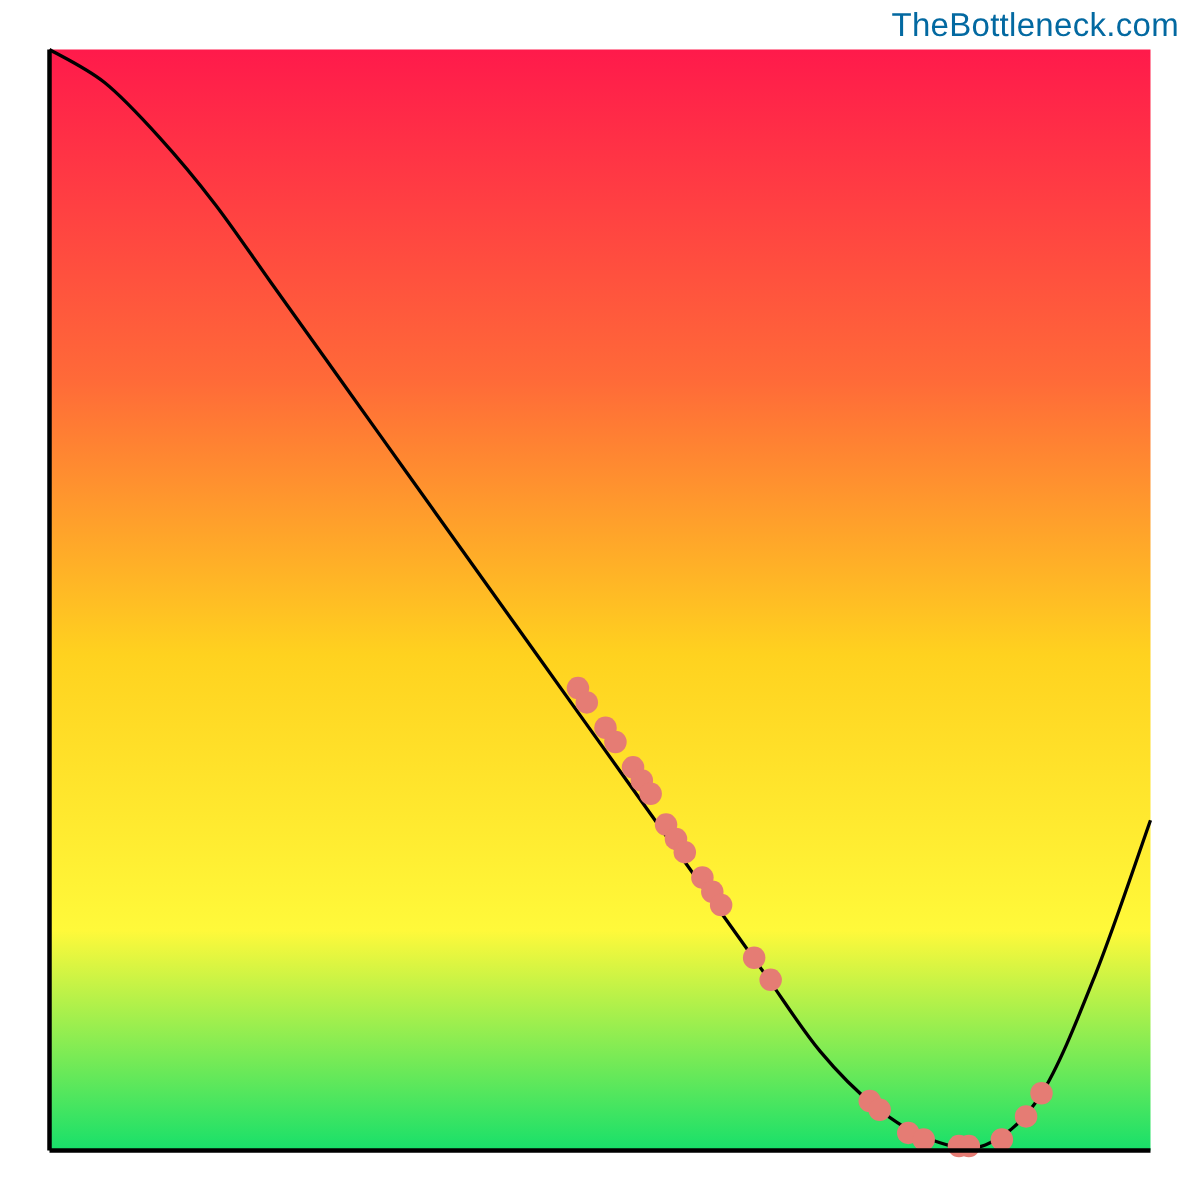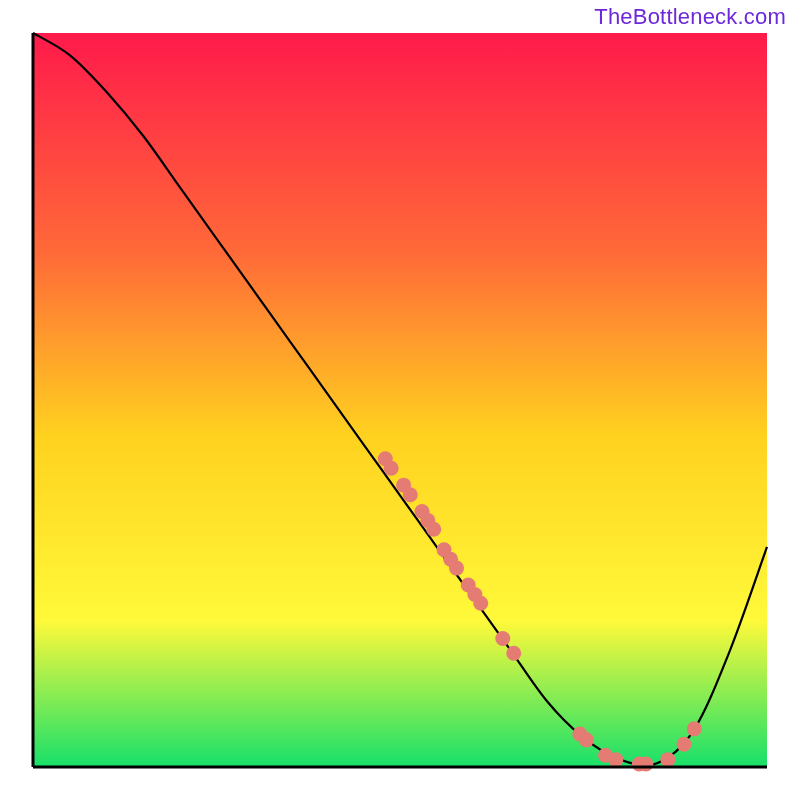--- a/index.html
+++ b/index.html
@@ -13,21 +13,21 @@
   .chart-container {
     position: relative;
     width: 800px;
     height: 800px;
   }
   .watermark {
     position: absolute;
     top: 4px;
     right: 14px;
     font-size: 22px;
-    color: #6d28d9;
+    color: #0369a1;
     font-weight: 500;
     letter-spacing: 0.2px;
     z-index: 10;
   }
   svg {
     display: block;
   }
 </style>
 </head>
 <body>

